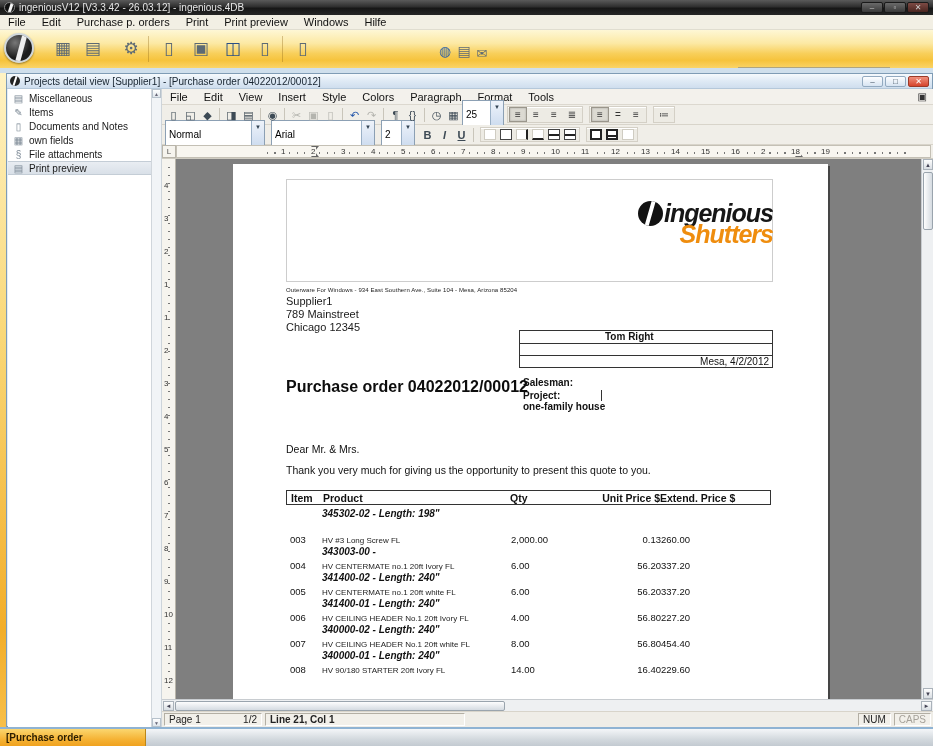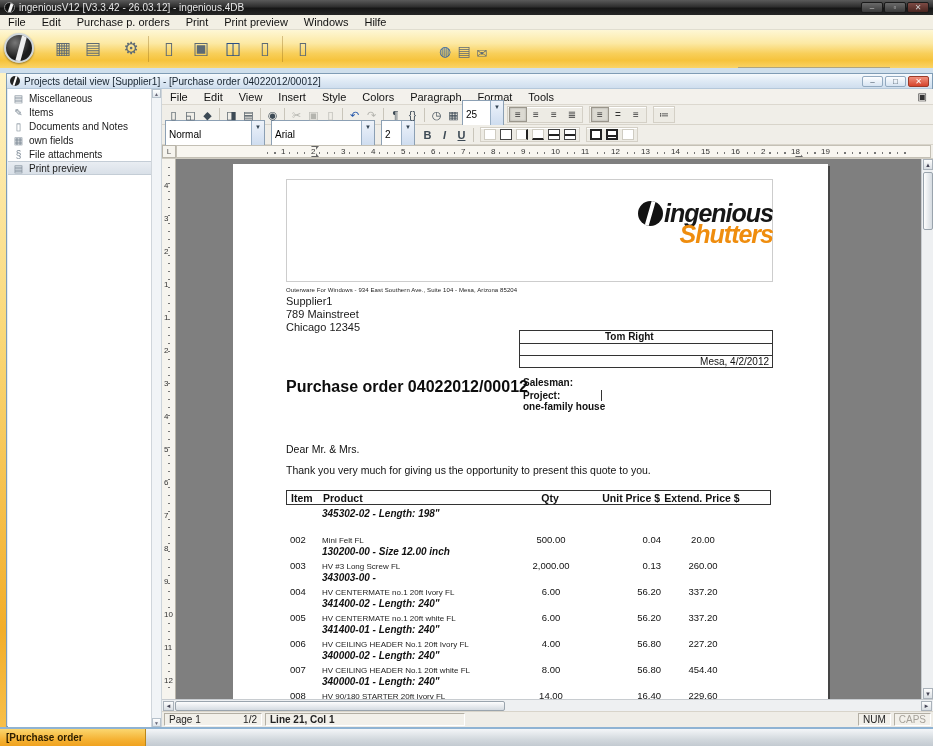--- a/index.html
+++ b/index.html
@@ -154,23 +154,23 @@
   .info-v { flex:1; font-weight:bold; padding:0 3px; }
   .date-row { left:286px; top:191px; width:254px; height:13px; border:1px solid #333; font-size:10px;
     text-align:right; padding:0 3px; line-height:12px; }
   .po-head { left:53px; top:214px; font-size:16px; font-weight:bold; color:#0d0d0d; }
   .salut { left:53px; top:279px; font-size:10.5px; }
   .intro { left:53px; top:300px; font-size:10.5px; }
   .po-tbl { left:53px; top:326px; width:485px; }
   .po-hrow { display:flex; border:1px solid #333; height:15px; font-size:10.5px; font-weight:bold; align-items:center; }
   .c-item { width:36px; padding-left:4px; }
   .c-prod { flex:1; }
-  .c-qty { width:80px; text-align:center; }
+  .c-qty { width:80px; text-align:left; }
   .c-unit { width:70px; text-align:right; }
-  .c-ext { width:110px; text-align:center; padding-right:26px; }
+  .c-ext { width:110px; text-align:left; padding-right:26px; }
   .po-rows { margin-top:3px; }
   .po-row { height:26px; }
   .po-row .l1 { display:flex; align-items:baseline; font-size:9.5px; }
   .po-row .c-prod { font-size:8px; color:#1c1c1c; }
   .po-row .l2 { margin-left:36px; font-size:10px; font-weight:bold; font-style:italic; margin-top:1px; }
 
   
   .hscroll { height:12px; background:#eef0f2; border-top:1px solid #c8ccd0; position:relative; }
   .harrow { position:absolute; top:1px; width:11px; height:10px; font-size:6px; line-height:9px; text-align:center;
     color:#445; background:linear-gradient(180deg,#fdfdfd,#d9dee3); border:1px solid #aab2ba; }
@@ -472,30 +472,20 @@
               <span class="c-qty">Qty</span>
               <span class="c-unit">Unit Price $</span>
               <span class="c-ext">Extend. Price $</span>
             </div>
             <div class="po-rows" id="po-rows">
                 <div class="po-row">
                   <div class="l2">345302-02 -  Length: 198"</div>
                 </div>
                 <div class="po-row">
                   <div class="l1">
-                    <span class="c-item">002</span>
-                    <span class="c-prod">Mini Felt FL</span>
-                    <span class="c-qty">500.00</span>
-                    <span class="c-unit">0.04</span>
-                    <span class="c-ext">20.00</span>
-                  </div>
-                  <div class="l2">130200-00 - Size 12.00 inch</div>
-                </div>
-                <div class="po-row">
-                  <div class="l1">
                     <span class="c-item">003</span>
                     <span class="c-prod">HV #3 Long  Screw FL</span>
                     <span class="c-qty">2,000.00</span>
                     <span class="c-unit">0.13</span>
                     <span class="c-ext">260.00</span>
                   </div>
                   <div class="l2">343003-00 -</div>
                 </div>
                 <div class="po-row">
                   <div class="l1">

